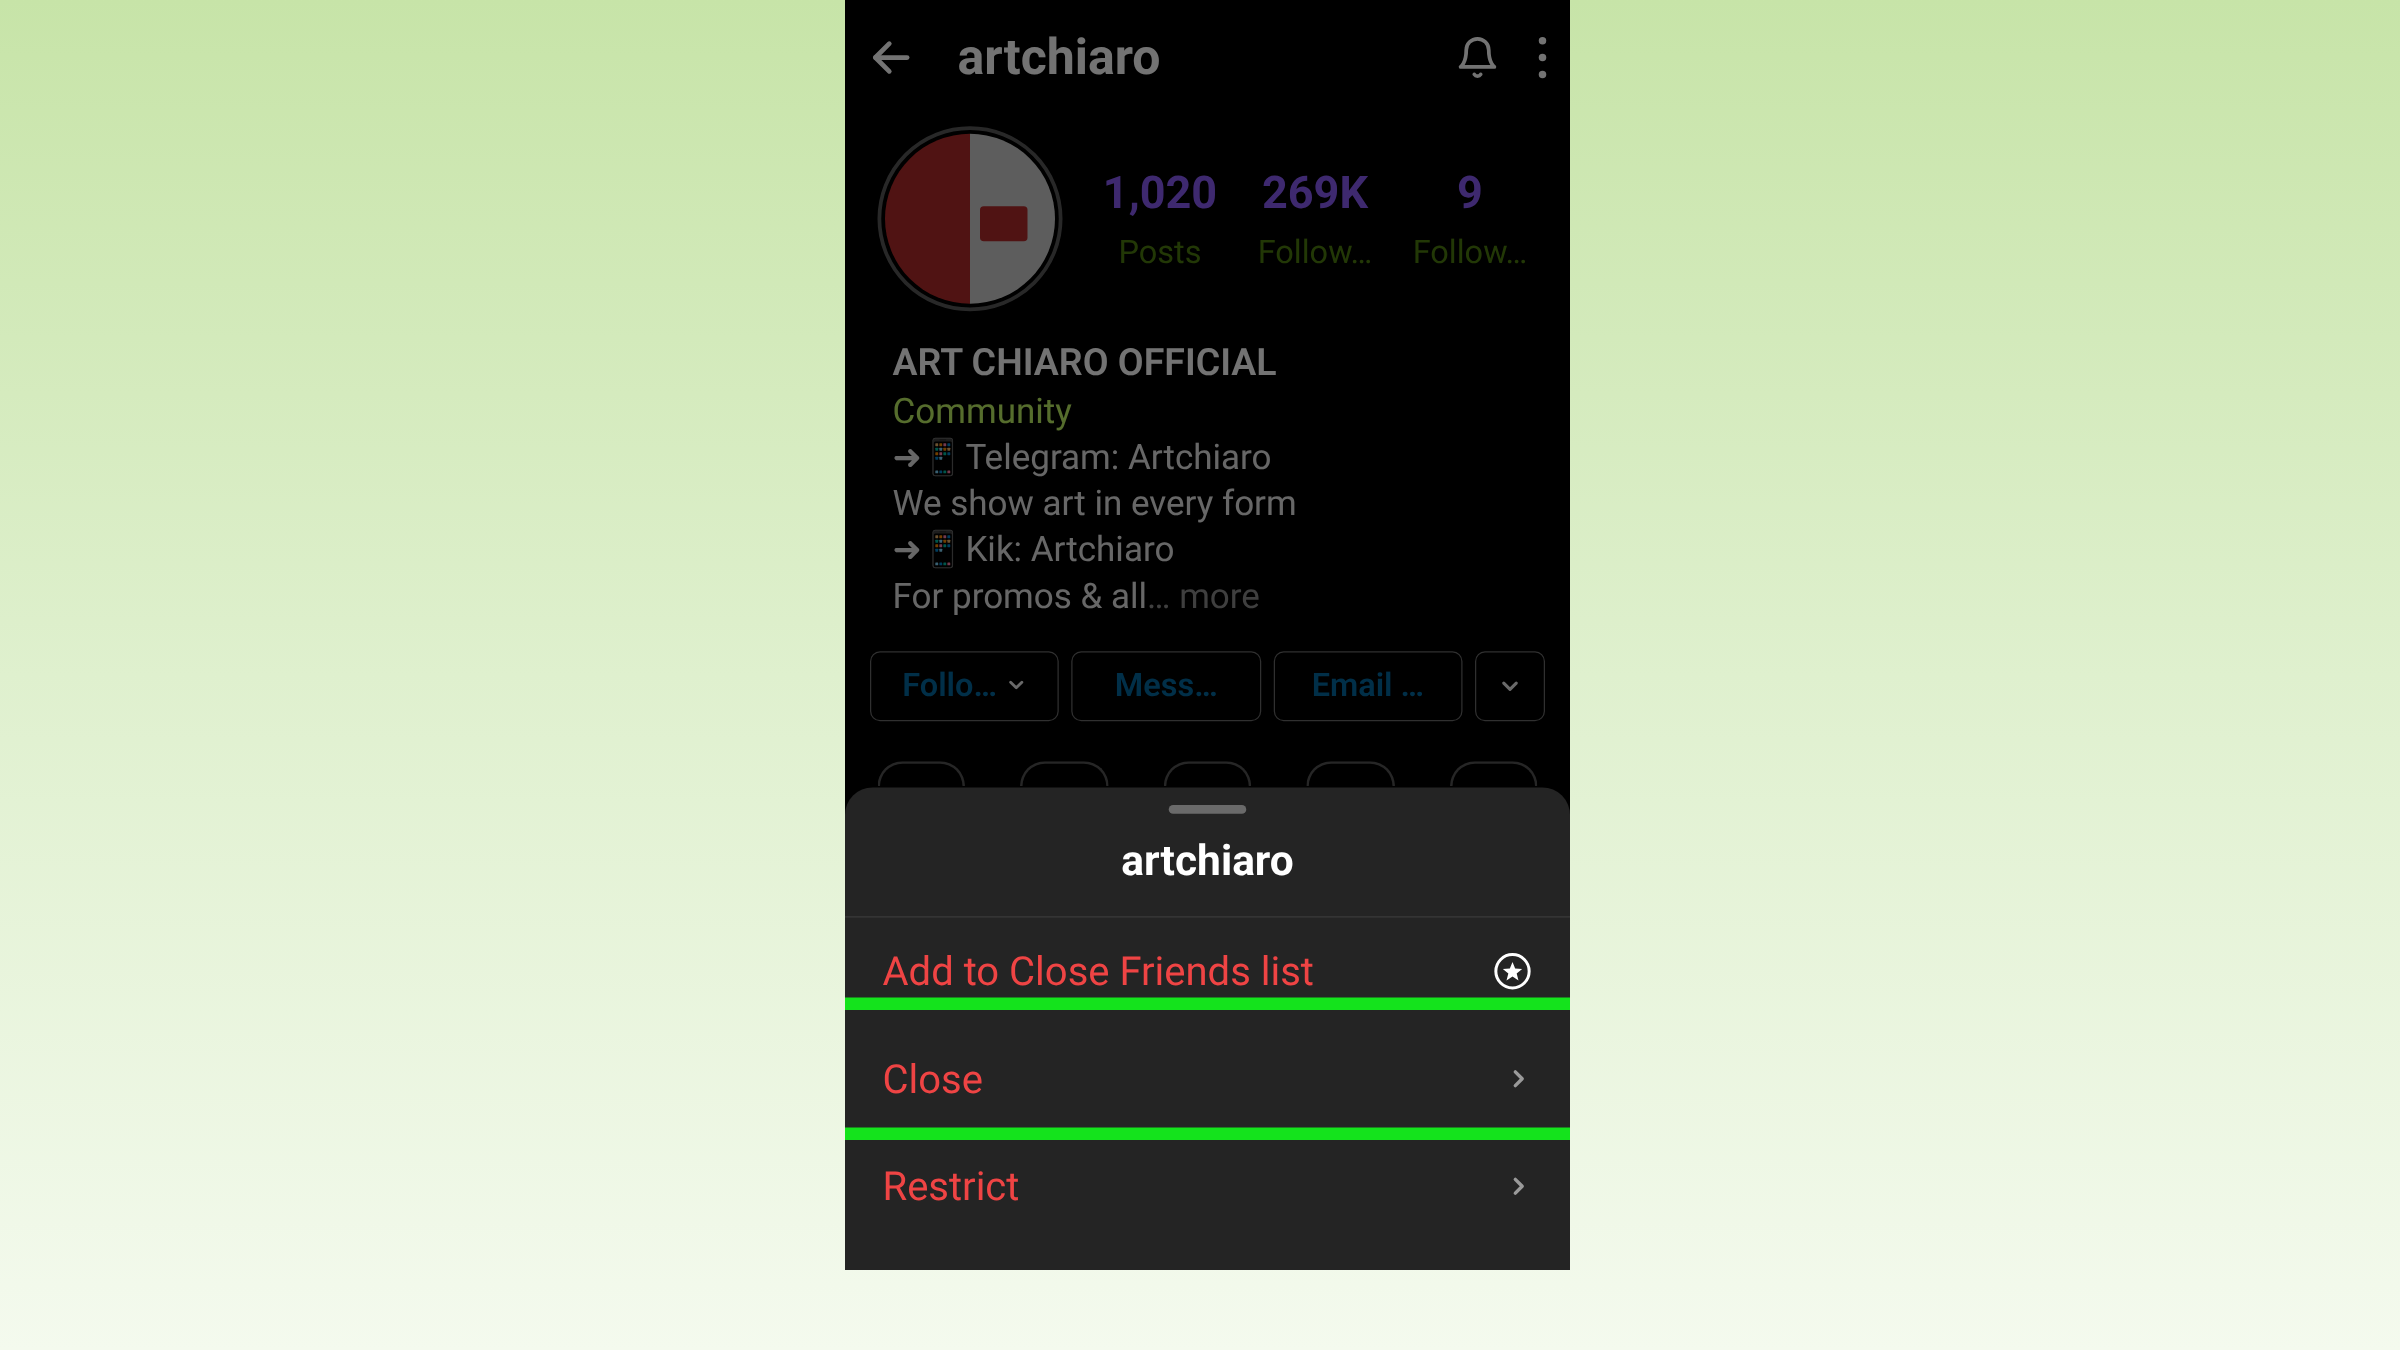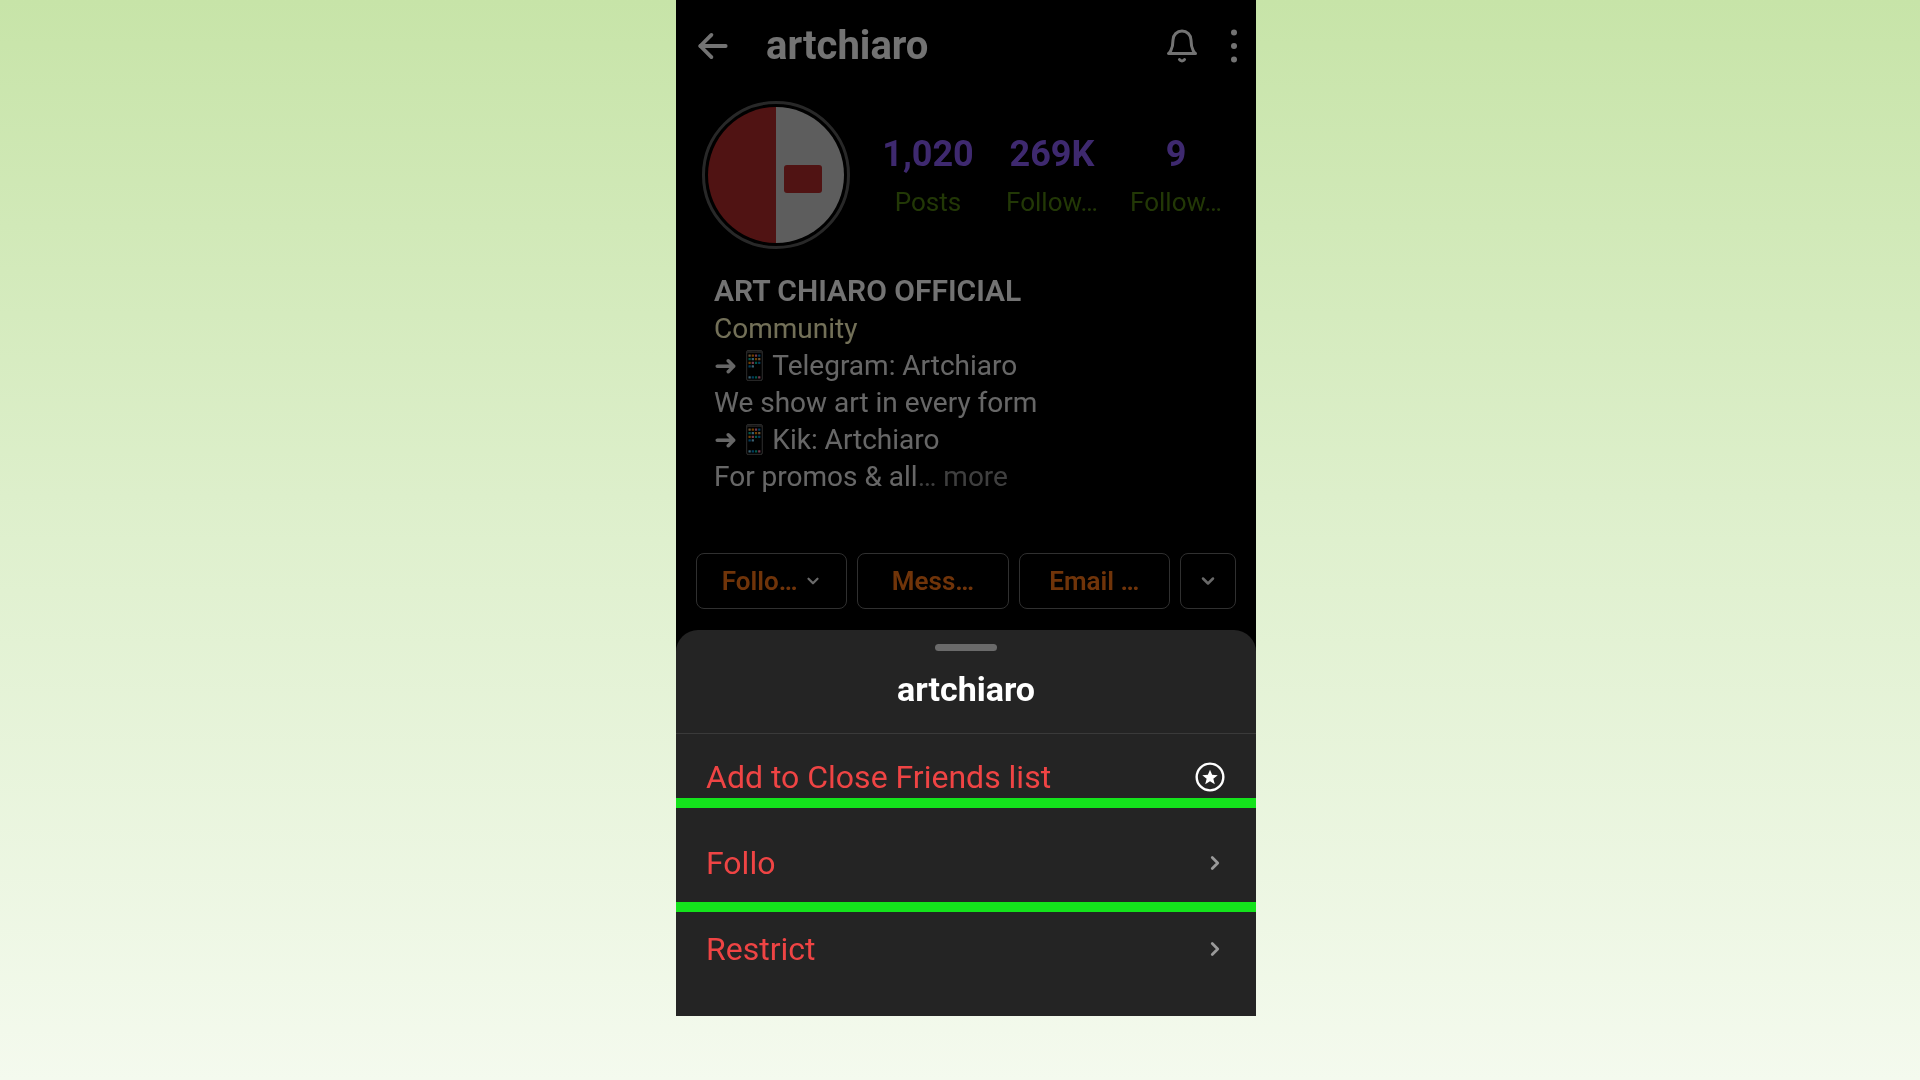--- a/index.html
+++ b/index.html
@@ -85,46 +85,45 @@
   }
   .stat { text-align: center; min-width: 96px; }
   .stat-value { color: #8b5cf6; font-size: 36px; font-weight: 700; }
   .stat-label { color: #4d7c0f; font-size: 26px; margin-top: 12px; white-space: nowrap; overflow: hidden; text-overflow: ellipsis; max-width: 108px; }
   .bio {
     padding: 14px 26px 0 38px;
     position: relative;
     z-index: 2;
   }
   .bio-name { color: #fff; font-size: 30px; font-weight: 600; }
-  .bio-category { color: #fef9c3; font-size: 28px; margin-top: 4px; }
+  .bio-category { color: #bef264; font-size: 28px; margin-top: 4px; }
   .bio-line { color: #e5e5e5; font-size: 28px; margin-top: 4px; }
   .bio-more { color: #8c8c8c; }
   .action-row {
     display: flex;
     gap: 10px;
     padding: 28px 20px 14px 20px;
     position: relative;
     z-index: 2;
   }
   .action-btn {
     border: 1.5px solid #6a6a6a;
     border-radius: 8px;
-    color: #f97316;
+    color: #0369a1;
     font-size: 26px;
     font-weight: 600;
     height: 56px;
     display: flex;
     align-items: center;
     justify-content: center;
     padding: 0 16px;
     white-space: nowrap;
     overflow: hidden;
     text-overflow: ellipsis;
     background: transparent;
-    margin-top: 32px;
   }
   .action-btn.following { flex: 1.1; }
   .action-btn.message { flex: 1.1; }
   .action-btn.email { flex: 1.1; }
   .action-btn.suggest { width: 56px; padding: 0; }
   .chev-down { margin-left: 6px; }
   .highlights-hint {
     display: flex;
     gap: 44px;
     padding: 18px 26px 0 26px;
@@ -290,21 +289,21 @@
       <span class="sheet-item-label">Add to Close Friends list</span>
       <span class="sheet-icon">
         <svg width="32" height="32" viewBox="0 0 24 24" fill="none" stroke="#ffffff" stroke-width="1.8">
             <circle cx="12" cy="12" r="10"></circle>
             <polygon points="12 6.5 13.6 10.4 17.8 10.7 14.5 13.4 15.6 17.5 12 15.2 8.4 17.5 9.5 13.4 6.2 10.7 10.4 10.4" fill="#ffffff" stroke="none"></polygon>
           </svg>
       </span>
     </div>
 
     <div class="sheet-item" style="position:relative">
-      <span class="sheet-item-label">Follo</span>
+      <span class="sheet-item-label">Close</span>
       <span class="sheet-icon">
         <svg width="22" height="22" viewBox="0 0 24 24" fill="none" stroke="#9a9a9a" stroke-width="3" stroke-linecap="round" stroke-linejoin="round">
             <polyline points="9 18 15 12 9 6"></polyline>
           </svg>
       </span>
     </div>
 
     <div class="sheet-item">
       <span class="sheet-item-label">Restrict</span>
       <span class="sheet-icon">

